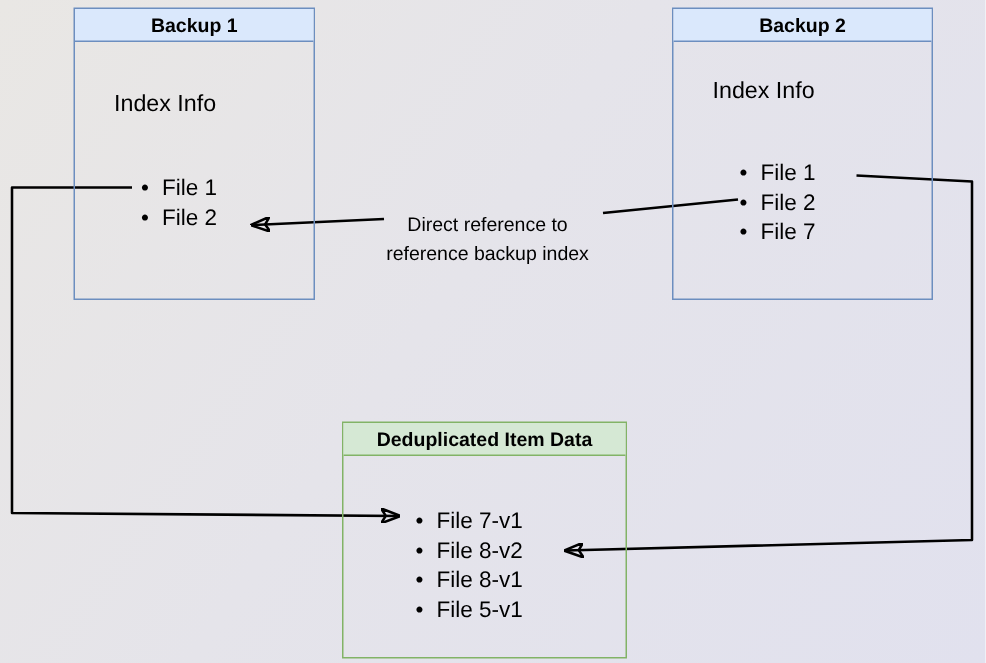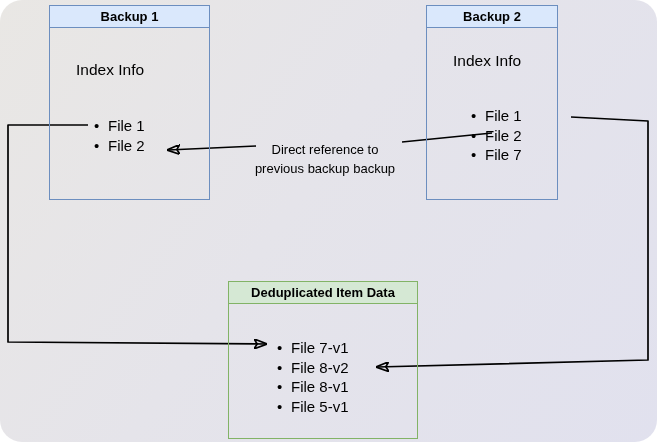--- a/index.html
+++ b/index.html
@@ -5,21 +5,20 @@
   html, body { margin: 0; padding: 0; }
   body { font-family: "Liberation Sans", "DejaVu Sans", sans-serif; }
 
   #canvas {
     position: relative;
     width: 657px;
     height: 442px;
     overflow: hidden;
     background: linear-gradient(125deg, #e9e7e4 0%, #e5e4ea 45%, #e1e1ee 100%);
     color: #000;
-    border-radius: 22px;
   }
 
   #arrow-layer {
     position: absolute;
     left: 0; top: 0;
     width: 657px; height: 442px;
     pointer-events: none;
   }
   #arrow-layer path { stroke: #000; stroke-width: 1.7; fill: none; stroke-linejoin: round; }
 
@@ -106,21 +105,21 @@
         <span class="dot">•</span>
         <span>File 1</span>
       </div>
       <div class="li">
         <span class="dot">•</span>
         <span>File 2</span>
       </div>
     </div>
   </div>
 
-  <div class="box blue" style="left:426px; top:5px; width:132px; height:195px;">
+  <div class="box blue" style="left:448px; top:5px; width:174px; height:195px;">
     <div class="box-header">
       <span>Backup 2</span>
     </div>
     <div class="heading" style="left:26px; top:46px;">Index Info</div>
     <div class="file-list" style="left:44px; top:100px;">
       <div class="li">
         <span class="dot">•</span>
         <span>File 1</span>
       </div>
       <div class="li">
@@ -153,16 +152,16 @@
       </div>
       <div class="li">
         <span class="dot">•</span>
         <span>File 5-v1</span>
       </div>
     </div>
   </div>
 
   <div id="reference-label">
     <div>Direct reference to</div>
-    <div>previous backup backup</div>
+    <div>reference backup index</div>
   </div>
 
 </div>
 
 </body></html>

